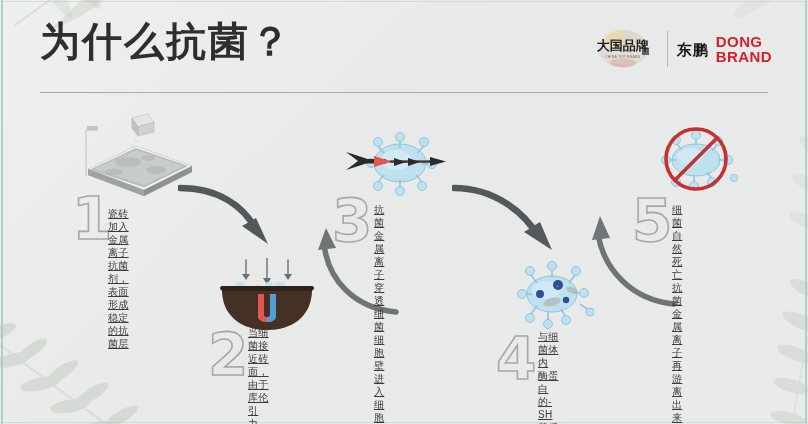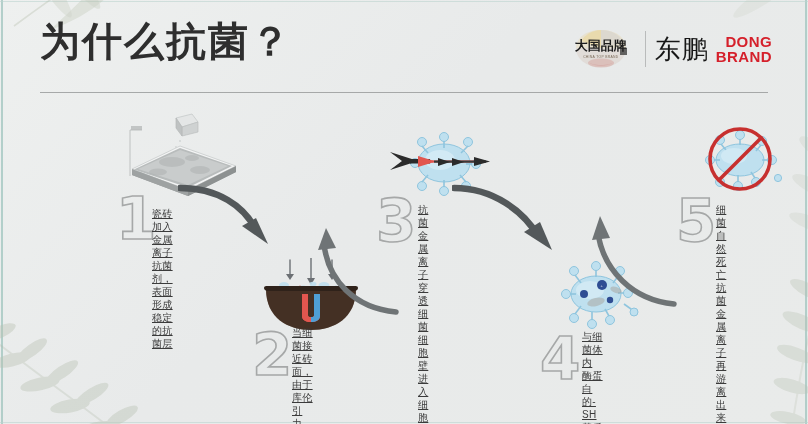--- a/index.html
+++ b/index.html
@@ -6,21 +6,20 @@
   body{
     width:808px;height:424px;overflow:hidden;
     background:#eceeed;
     font-family:"Liberation Sans","DejaVu Sans",sans-serif;
     position:relative;
   }
   #slide{
     position:absolute;inset:0;
     background:linear-gradient(135deg,#eef0ef 0%,#e8eaea 45%,#e9ebea 100%);
     overflow:hidden;
-    padding-left:44px;
   }
   
   .edge{position:absolute;top:0;bottom:0;width:2px;background:#9fc4bd;opacity:.75;}
   .edge.l{left:1px;} .edge.r{right:1px;}
   .edge-h{position:absolute;left:0;right:0;height:1px;background:#bcd4cf;opacity:.6;}
   .edge-h.t{top:1px;} .edge-h.b{bottom:1px;}
 
   
   .foliage{position:absolute;pointer-events:none;}
   .f-top{left:-10px;top:-78px;width:330px;height:170px;opacity:.5;}
@@ -48,22 +47,22 @@
     position:absolute;left:0;top:11px;width:70px;text-align:center;
     font-size:13px;font-weight:700;color:#1c1c1c;letter-spacing:0px;
     font-family:"DejaVu Serif","Liberation Serif",serif;
   }
   .seal-sub{
     position:absolute;left:0;top:29px;width:70px;text-align:center;
     font-size:3.4px;letter-spacing:.3px;color:#7a6a58;
   }
   .divider{width:1px;height:36px;background:#b9bbbb;}
   .dp{display:flex;align-items:center;gap:7px;}
-  .dp-cn{font-size:26px;font-weight:400;color:#161616;letter-spacing:1px;line-height:1;}
-  .dp-en{display:flex;flex-direction:column;line-height:1.02;align-items:flex-end;}
+  .dp-cn{font-size:15px;font-weight:700;color:#161616;letter-spacing:1px;line-height:1;}
+  .dp-en{display:flex;flex-direction:column;line-height:1.02;}
   .dp-en span{
     font-size:15px;font-weight:700;color:#d5202b;letter-spacing:.4px;
   }
 
   
   .step{position:absolute;}
   .num{
     position:absolute;
     font-size:58px;line-height:58px;font-weight:700;
     color:transparent;

